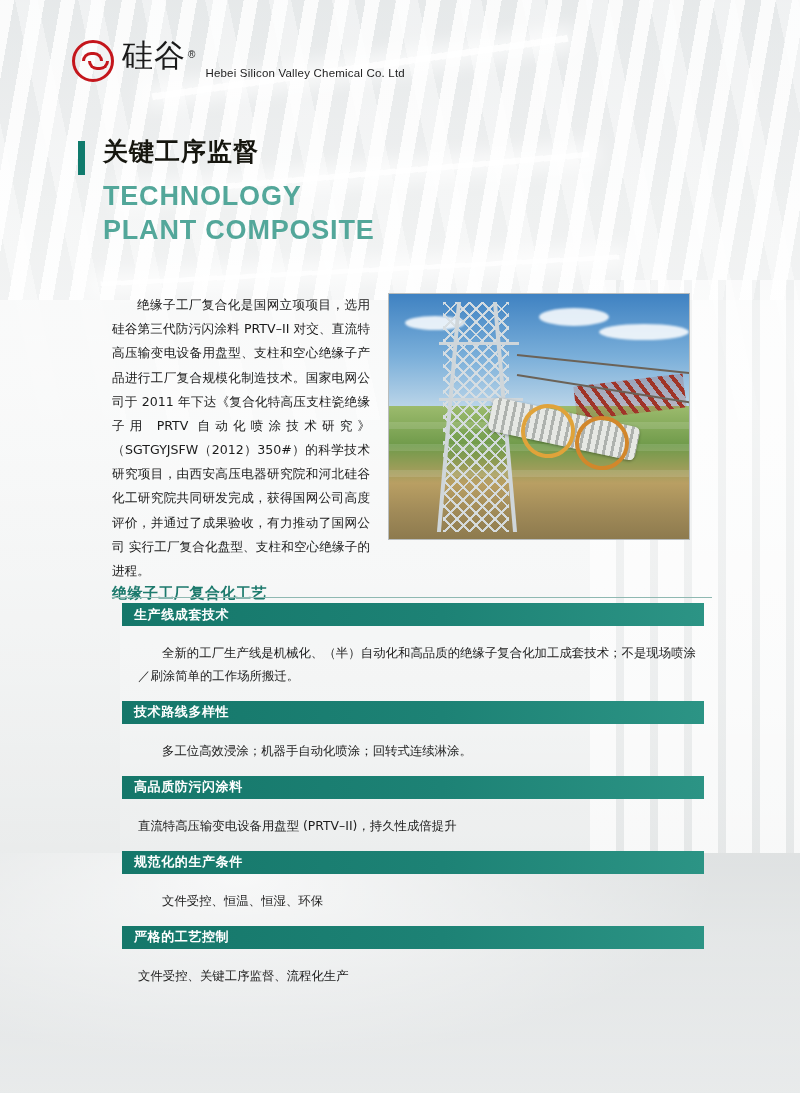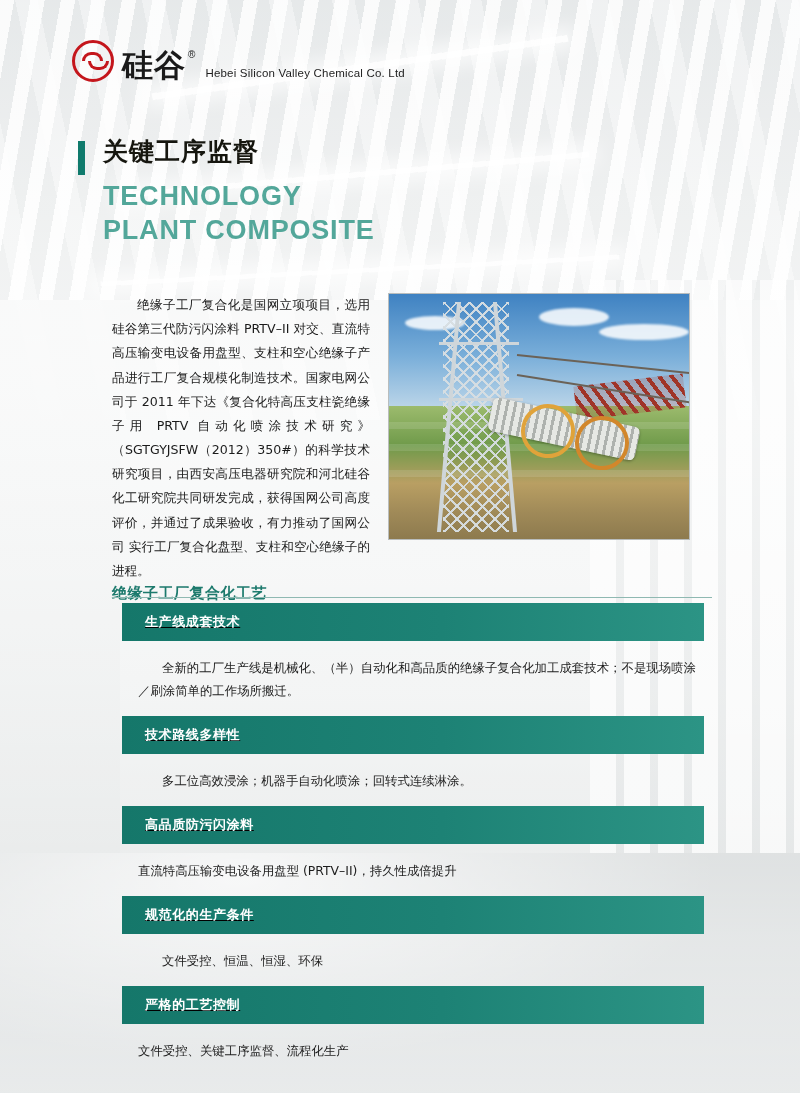--- a/index.html
+++ b/index.html
@@ -128,26 +128,26 @@
     width: 21px;
     height: 9px;
     border-radius: 0 0 9px 9px;
     border: 3px solid #c4161c;
     border-top: none;
     box-sizing: border-box;
   }
   .logo-cn {
     font-family: "DejaVu Sans", sans-serif;
     font-size: 31px;
-    font-weight: bold;
+    font-weight: normal;
     color: #1a1a1a;
     letter-spacing: 1px;
     line-height: 1;
     margin-left: 8px;
-    margin-bottom: 1px;
+    margin-bottom: 11px;
   }
   .logo-reg {
     font-size: 10px;
     color: #1a1a1a;
     margin-left: 2px;
     margin-bottom: 22px;
   }
   .logo-en {
     font-size: 11.5px;
     color: #1d1d1d;
@@ -316,27 +316,26 @@
     position: absolute;
     top: 603px;
     left: 122px;
     width: 590px;
   }
   .item {
     margin-bottom: 13px;
   }
   .item-bar {
     width: 582px;
-    height: 38px;
+    height: 23px;
     background: linear-gradient(90deg, #15776a 0%, #1d8275 55%, #2c9485 100%);
     display: flex;
     align-items: center;
-    padding-left: 23px;
+    padding-left: 12px;
     box-sizing: border-box;
-    text-decoration: underline;
   }
   .item-bar span {
     font-family: "DejaVu Sans", sans-serif;
     font-size: 13px;
     font-weight: bold;
     color: #ffffff;
     letter-spacing: 0.6px;
   }
   .item-body {
     font-family: "DejaVu Sans", sans-serif;

